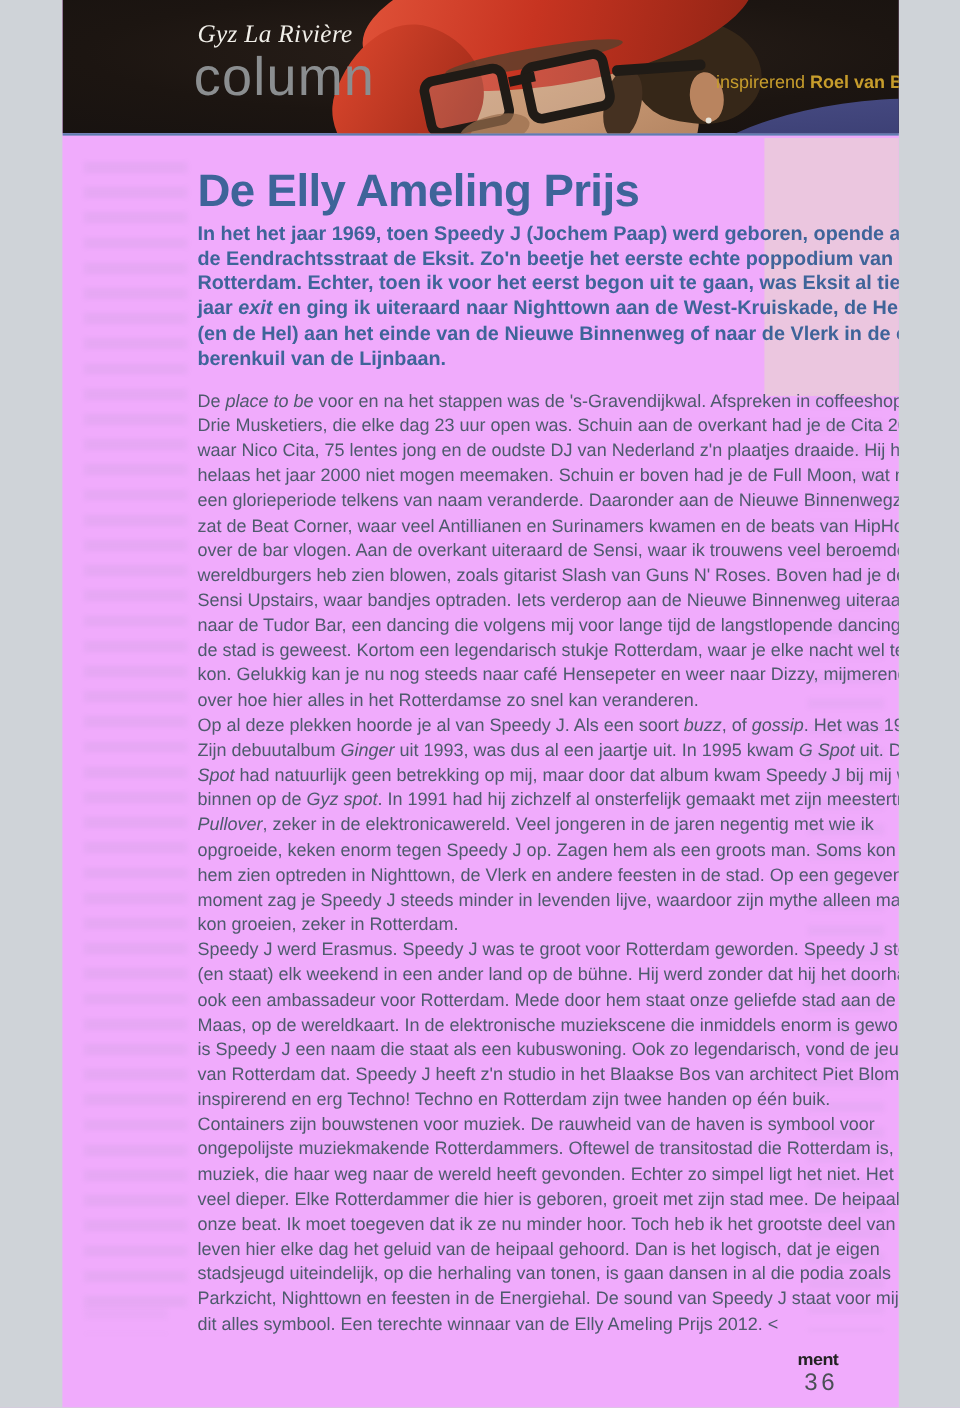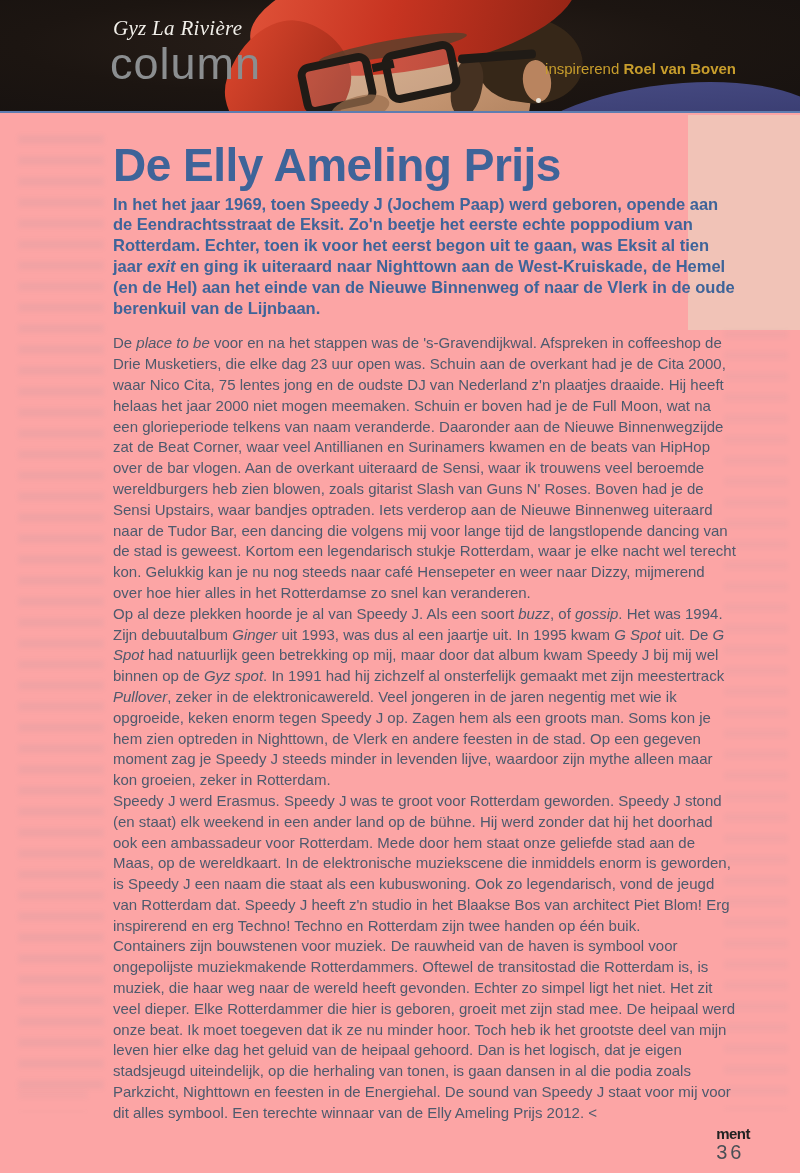--- a/index.html
+++ b/index.html
@@ -1,19 +1,19 @@
 <!DOCTYPE html>
 <html><head>
 <meta charset="utf-8">
 <style>
   * { margin:0; padding:0; box-sizing:border-box; }
   html,body { background:#cfd3d8; }
   .page {
-    position:relative; width:800px; height:1173px; margin:0 auto;
-    background:#fca5a5; overflow:hidden;
+    position:relative; width:697px; height:1173px; margin:0 auto;
+    background:#f0abfc; overflow:hidden;
     font-family:"Liberation Sans", sans-serif;
   }
   
   .header {
     position:absolute; left:0; top:0; width:800px; height:113px;
     background:radial-gradient(ellipse at 45% 40%, #2a201a 0%, #1c1511 55%, #171210 100%);
     overflow:hidden;
     border-bottom:2px solid #5f7db0;
   }
   .photo { position:absolute; inset:0; }
@@ -49,21 +49,21 @@
     font-size:15px; color:#c79d2c;
   }
   .header-credit .credit-name { font-weight:bold; }
 
   
   .article {
     position:absolute; left:113px; top:140px; width:625px;
     color:#4e5a6d;
   }
   .article h1 {
-    font-size:46px; font-weight:bold; color:#3e6499;
+    font-size:38px; font-weight:bold; color:#3e6499;
     letter-spacing:-.5px; line-height:1.1; margin-bottom:3px;
   }
   .article .lead {
     font-size:16.5px; font-weight:bold; color:#3e6499;
     line-height:20.8px; margin-bottom:15px;
   }
   .article .body p {
     font-size:15px; line-height:20.8px; color:#4e5a6d;
   }
   .article em { font-style:italic; }
@@ -79,21 +79,21 @@
       180deg,
       rgba(125,138,160,.16) 0 9px,
       rgba(125,138,160,0) 9px 21px);
   }
   .ghost.left  { left:18px;  top:135px; width:86px;  height:960px; }
   .ghost.right { right:12px; top:330px; width:64px;  height:780px; opacity:.35; }
   .ghost.bottomleft { left:18px; top:1090px; width:70px; height:22px; opacity:.3; }
 
   
   .footer {
-    position:absolute; right:50px; top:1126px; text-align:left; line-height:1;
+    position:absolute; right:50px; top:1126px; text-align:right; line-height:1;
   }
   .footer .mag-logo {
     display:block; font-size:15px; font-weight:bold; color:#222;
     letter-spacing:-.5px; transform:scaleY(.92);
   }
   .footer .page-number {
     display:block; margin-top:1px; font-size:20px; color:#4a4f55;
     letter-spacing:3px;
   }
 </style>

